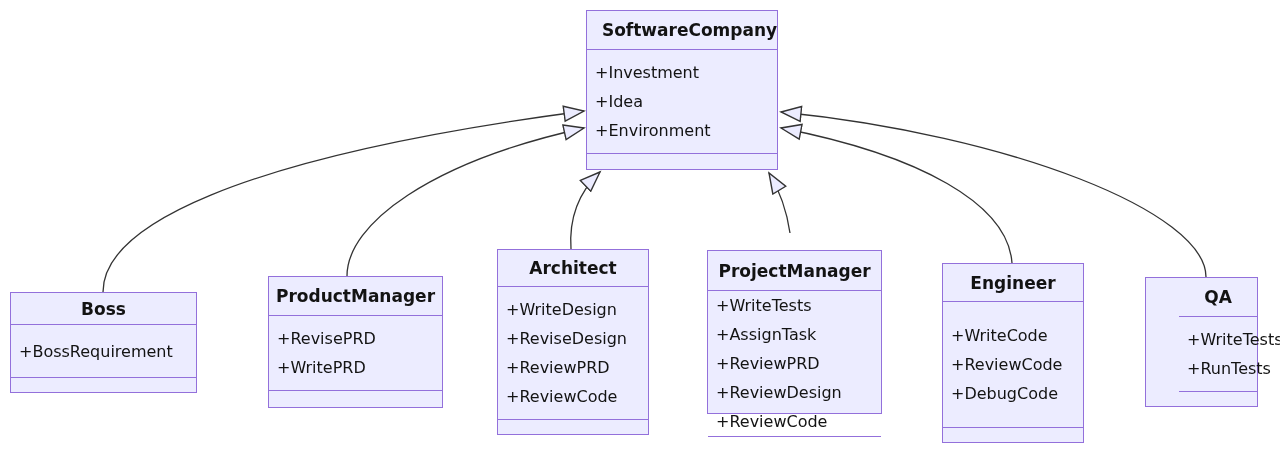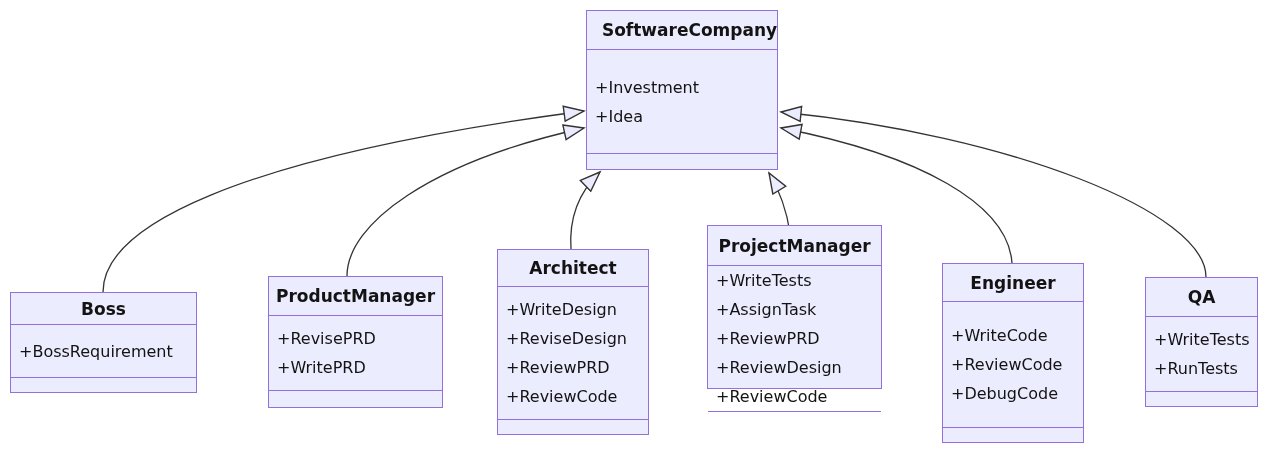--- a/index.html
+++ b/index.html
@@ -66,20 +66,21 @@
       <path d="M1012,263 C1008,204 920,155 781,128" marker-end="url(#tri)"></path>
       <path d="M1206,277 C1206,212 1010,135 781,112" marker-end="url(#tri)"></path>
     </g>
   </svg>
 
   <div class="class-box" style="left:586px;top:10px;width:192px;height:160px;">
     <div class="class-title" style="height:38px;margin-left:15px;">SoftwareCompany</div>
     <div class="class-attrs">
       <div class="class-member">+Investment</div>
       <div class="class-member">+Idea</div>
+      <div class="class-member">+Environment</div>
     </div>
     <div class="class-empty" style="height:16px;"></div>
   </div>
 
   <div class="class-box" style="left:10px;top:292px;width:187px;height:101px;">
     <div class="class-title" style="height:31px;">Boss</div>
     <div class="class-attrs">
       <div class="class-member">+BossRequirement</div>
     </div>
     <div class="class-empty" style="height:15px;"></div>
@@ -98,21 +99,21 @@
     <div class="class-title" style="height:36px;">Architect</div>
     <div class="class-attrs">
       <div class="class-member">+WriteDesign</div>
       <div class="class-member">+ReviseDesign</div>
       <div class="class-member">+ReviewPRD</div>
       <div class="class-member">+ReviewCode</div>
     </div>
     <div class="class-empty" style="height:15px;"></div>
   </div>
 
-  <div class="class-box" style="left:707px;top:225px;width:175px;height:164px;">
+  <div class="class-box" style="left:707px;top:250px;width:175px;height:164px;">
     <div class="class-title" style="height:39px;">ProjectManager</div>
     <div class="class-attrs">
       <div class="class-member">+WriteTests</div>
       <div class="class-member">+AssignTask</div>
       <div class="class-member">+ReviewPRD</div>
       <div class="class-member">+ReviewDesign</div>
       <div class="class-member">+ReviewCode</div>
     </div>
     <div class="class-empty" style="height:16px;"></div>
   </div>
@@ -120,21 +121,21 @@
   <div class="class-box" style="left:942px;top:263px;width:142px;height:180px;">
     <div class="class-title" style="height:37px;">Engineer</div>
     <div class="class-attrs">
       <div class="class-member">+WriteCode</div>
       <div class="class-member">+ReviewCode</div>
       <div class="class-member">+DebugCode</div>
     </div>
     <div class="class-empty" style="height:15px;"></div>
   </div>
 
-  <div class="class-box" style="left:1145px;top:277px;width:113px;height:130px;">
+  <div class="class-box" style="left:1145px;top:277px;width:113px;height:130px;padding-left:33px;">
     <div class="class-title" style="height:38px;">QA</div>
     <div class="class-attrs">
       <div class="class-member">+WriteTests</div>
       <div class="class-member">+RunTests</div>
     </div>
     <div class="class-empty" style="height:15px;"></div>
   </div>
 
 </div>
 

